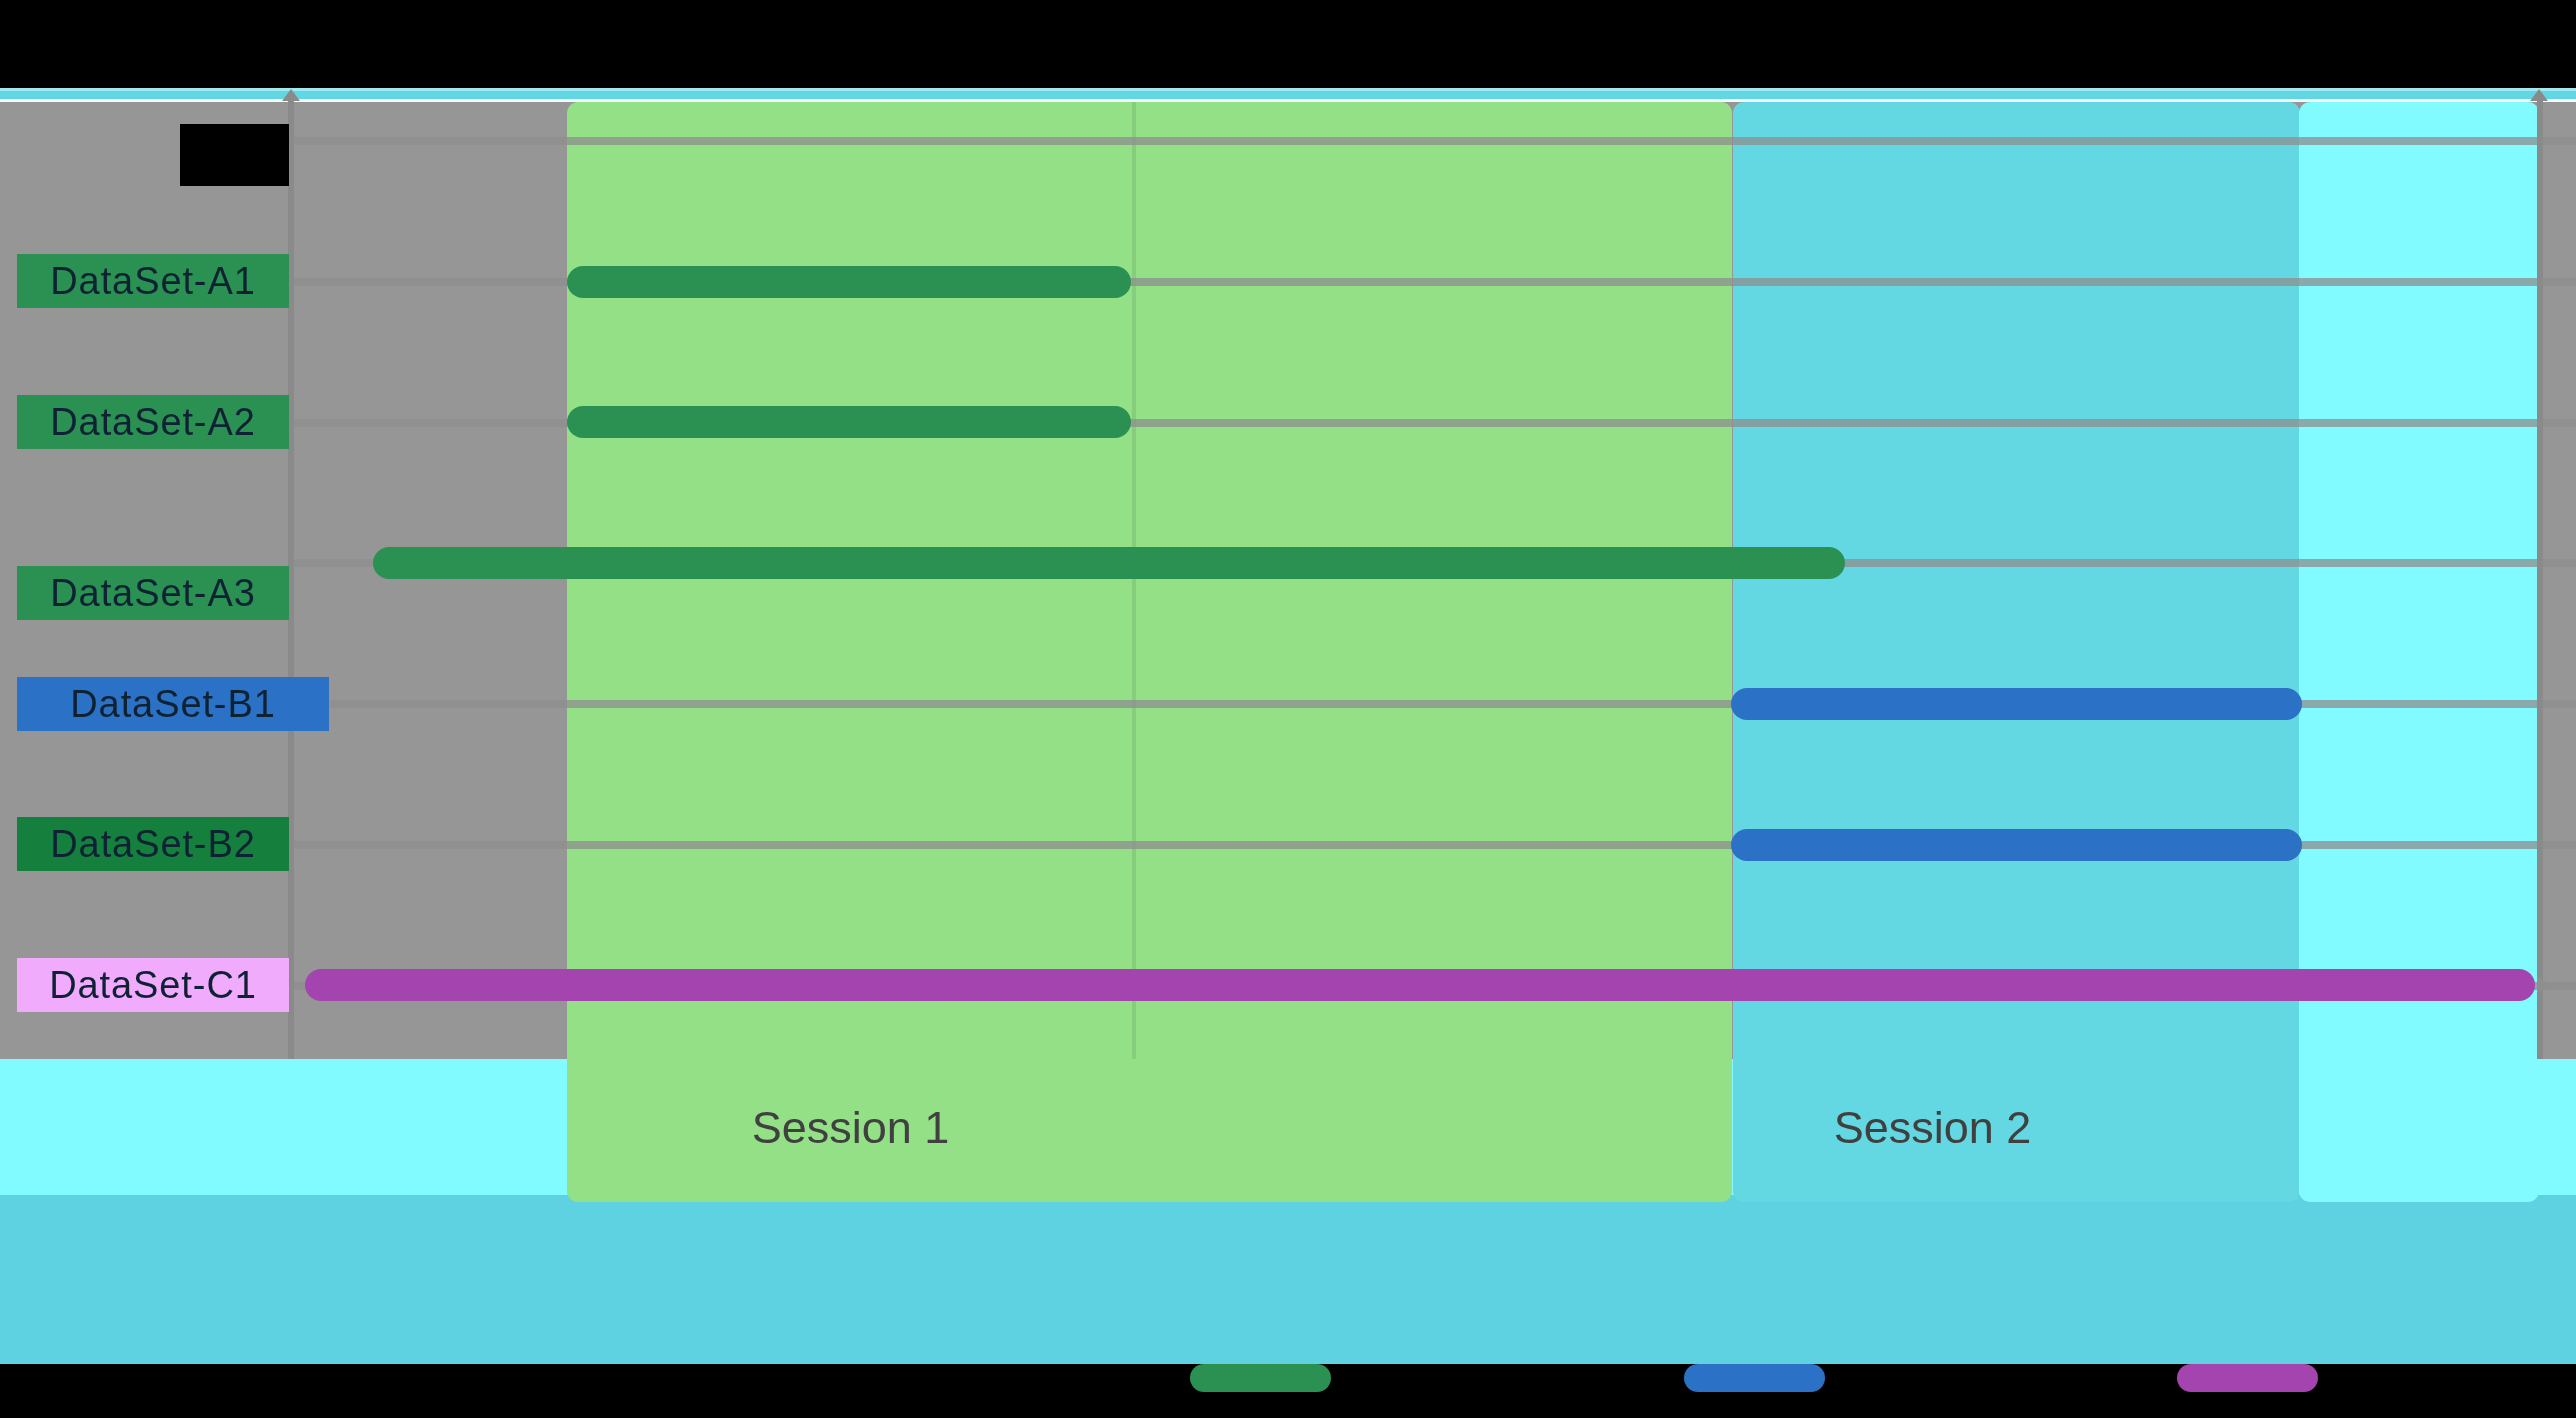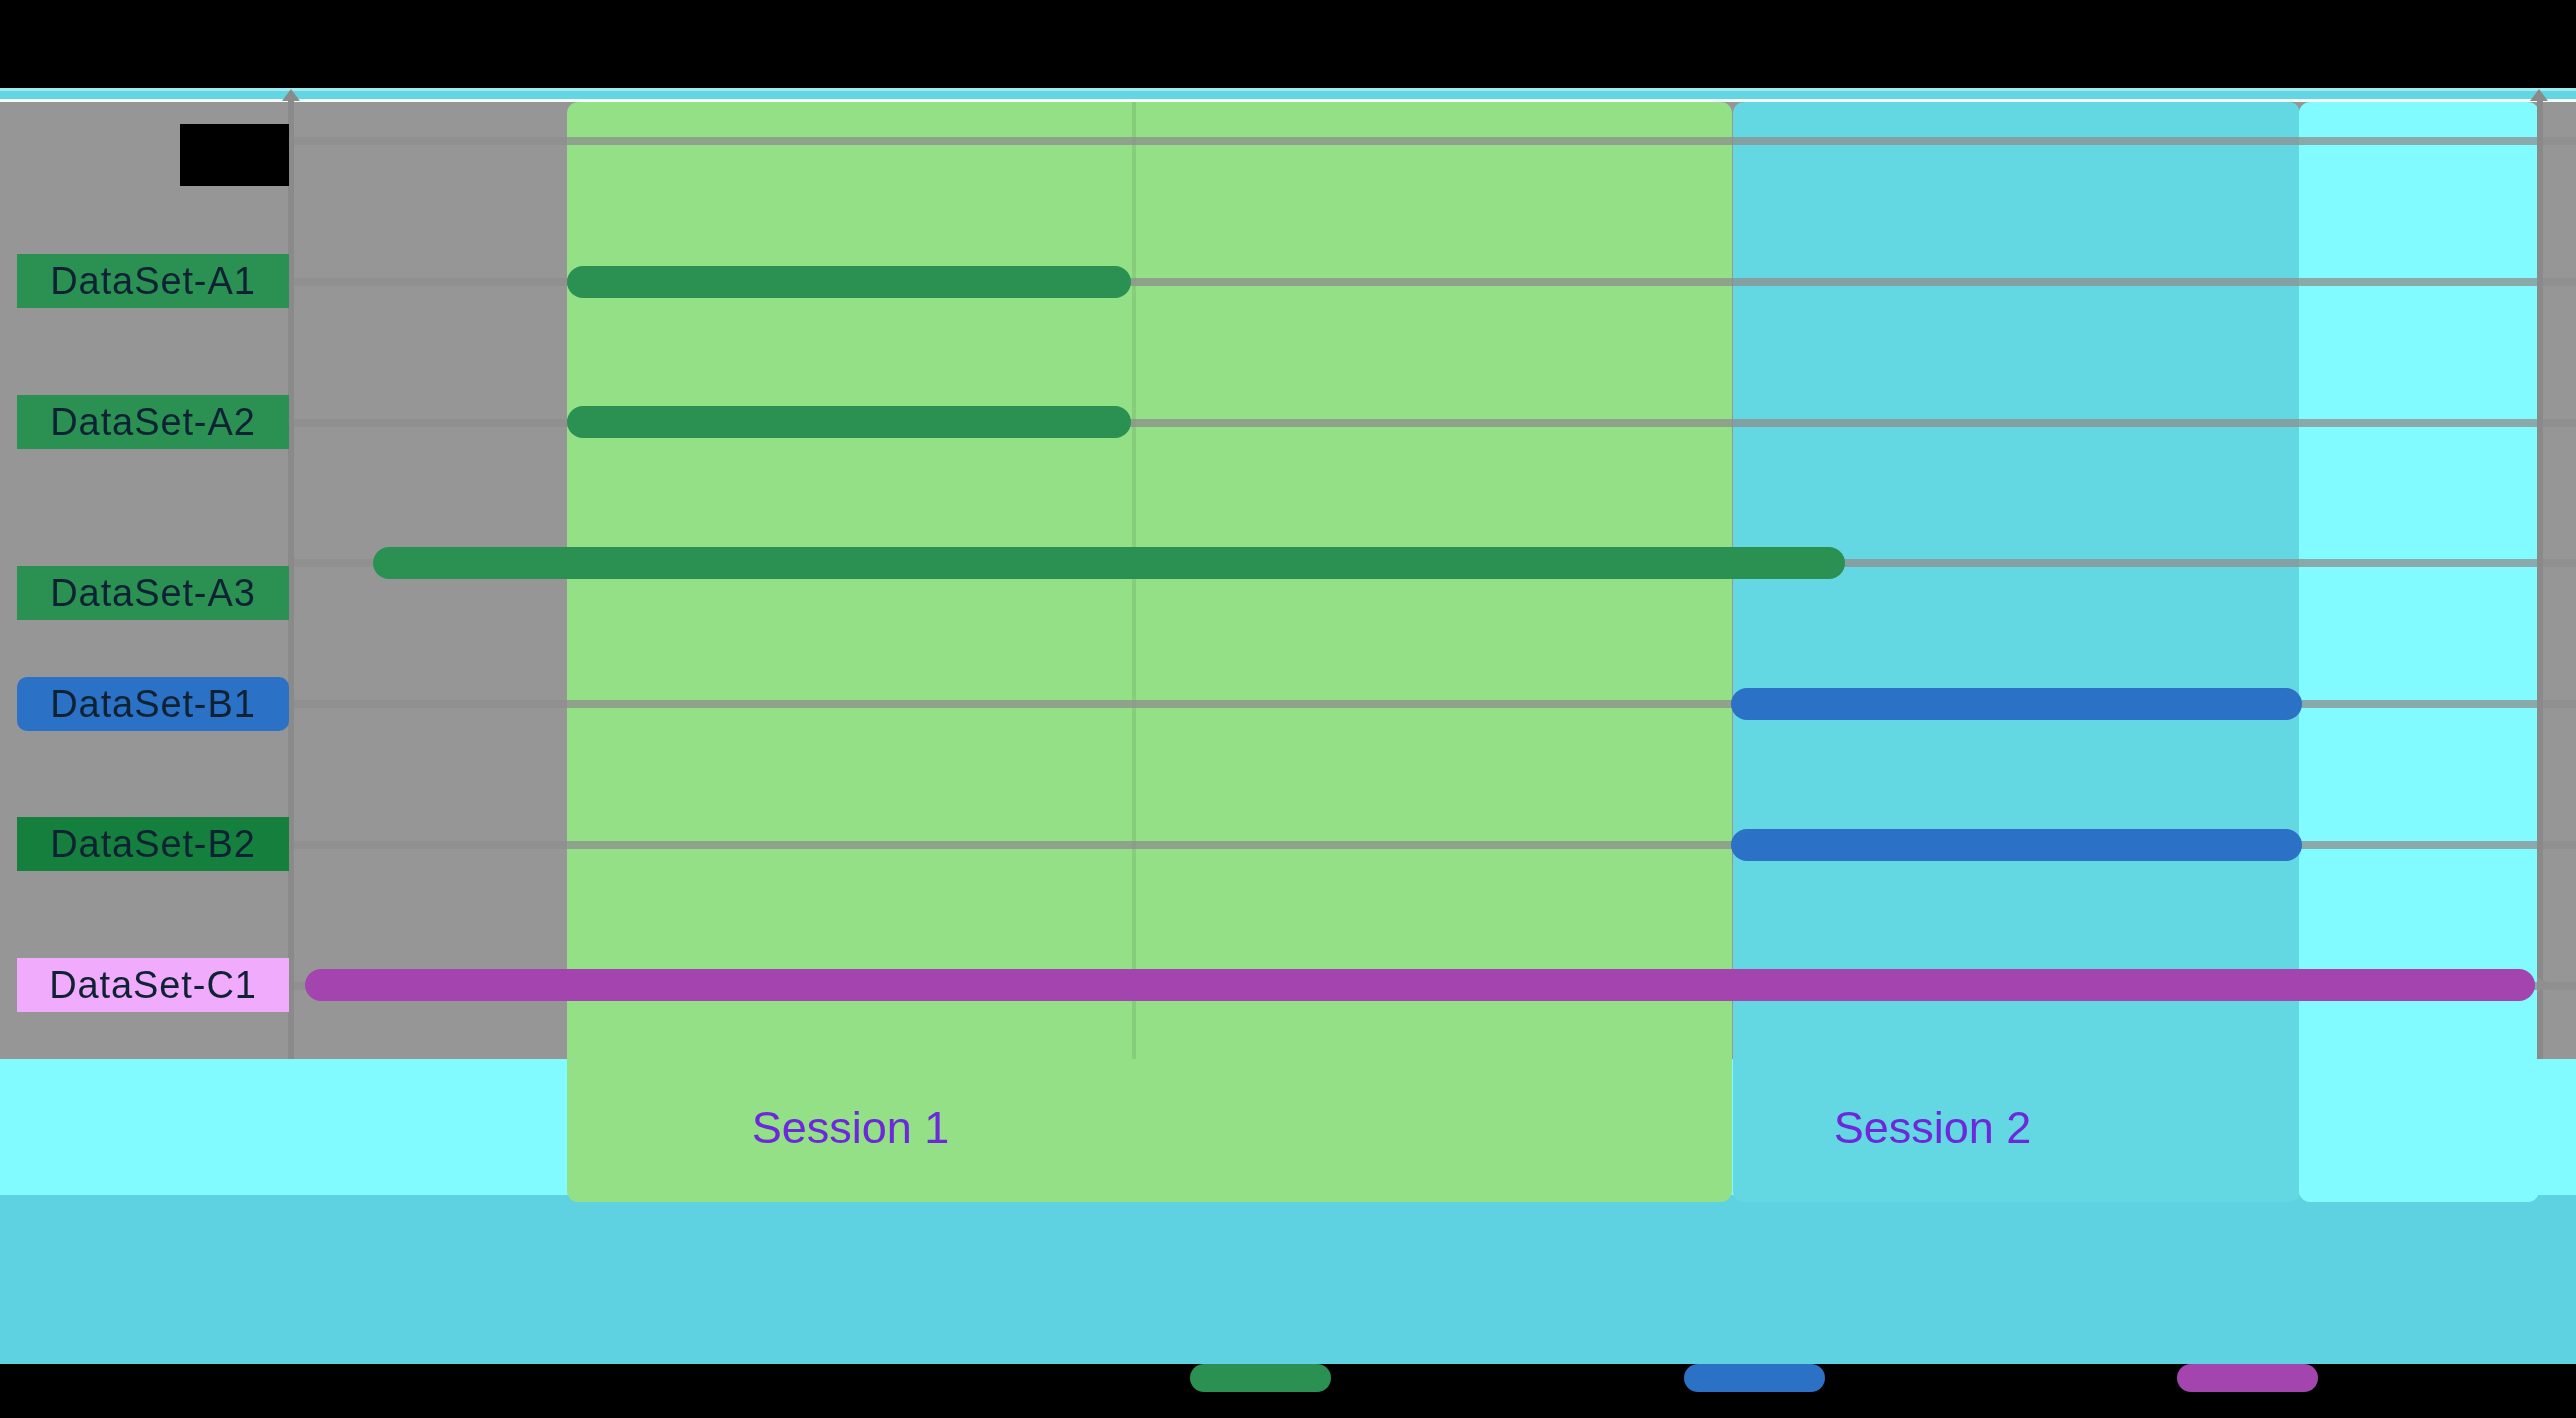--- a/index.html
+++ b/index.html
@@ -10,21 +10,21 @@
   }
   .abs{position:absolute;}
   .top-strip{left:0;top:88px;width:2576px;height:11.3px;
     background:linear-gradient(#9feaf0 0 30%, #62d6e2 30% 100%);}
   .hairline{left:0;top:99px;width:2576px;height:2.8px;background:#f4fcfd;}
   .plot{left:0;top:102px;width:2576px;height:957px;background:#969696;}
   .bright-footer{left:0;top:1059px;width:2576px;height:136px;background:#81fbff;}
   .task-title{left:56px;top:126px;width:233px;height:58px;
     font-size:43px;line-height:58px;text-align:right;color:#0a0a0a;}
   .session-label{height:56px;line-height:56px;text-align:center;
-    font-size:45px;color:#6d28d9;}
+    font-size:45px;color:#404040;}
   .row-label{height:54px;line-height:54px;text-align:center;
     font-size:38px;color:#0e2233;letter-spacing:0.9px;}
   .redaction{background:#000;}
   .legend-pill{top:1364px;height:28px;width:141px;border-radius:14px;}
 </style>
 </head>
 <body>
 
 <div id="canvas">
 
@@ -49,21 +49,21 @@
       <div style="position: absolute; left: 282px; top: 89px; width: 0px; height: 0px; border-left: 9.4px solid transparent; border-right: 9.4px solid transparent; border-bottom: 12.2px solid rgb(138, 138, 138);"></div>
       <div style="position: absolute; left: 2537px; top: 100px; width: 5.6px; height: 959px; background: rgb(138, 138, 138);"></div>
       <div style="position: absolute; left: 2530px; top: 89px; width: 0px; height: 0px; border-left: 9.4px solid transparent; border-right: 9.4px solid transparent; border-bottom: 12.2px solid rgb(138, 138, 138);"></div>
       <div style="position: absolute; left: 567px; top: 266px; width: 564px; height: 32px; background: rgb(43, 145, 83); border-radius: 16px;"></div>
       <div class="row-label" style="position: absolute; left: 17px; top: 254px; width: 272px; background: rgb(43, 145, 83);">DataSet-A1</div>
       <div style="position: absolute; left: 567px; top: 406px; width: 564px; height: 32px; background: rgb(43, 145, 83); border-radius: 16px;"></div>
       <div class="row-label" style="position: absolute; left: 17px; top: 395px; width: 272px; background: rgb(43, 145, 83); text-align: center;">DataSet-A2</div>
       <div style="position: absolute; left: 373px; top: 547px; width: 1472px; height: 32px; background: rgb(43, 145, 83); border-radius: 16px;"></div>
       <div class="row-label" style="position: absolute; left: 17px; top: 536px; width: 272px; background: rgb(43, 145, 83); margin-top: 30px;">DataSet-A3</div>
       <div style="position: absolute; left: 1731px; top: 688px; width: 571px; height: 32px; background: rgb(43, 113, 197); border-radius: 16px;"></div>
-      <div class="row-label" style="position: absolute; left: 17px; top: 677px; width: 272px; background: rgb(43, 113, 197); border-radius: 10px;">DataSet-B1</div>
+      <div class="row-label" style="position: absolute; left: 17px; top: 677px; width: 312px; background: rgb(43, 113, 197);">DataSet-B1</div>
       <div style="position: absolute; left: 1731px; top: 829px; width: 571px; height: 32px; background: rgb(43, 113, 197); border-radius: 16px;"></div>
       <div class="row-label" style="position: absolute; left: 17px; top: 817px; width: 272px; background: #15803d; text-align: center;">DataSet-B2</div>
       <div style="position: absolute; left: 305px; top: 969px; width: 2230px; height: 32px; background: rgb(164, 68, 174); border-radius: 16px;"></div>
       <div style="position: absolute; left: 2537px; top: 977px; width: 0px; height: 0px; border-top: 8.4px solid transparent; border-bottom: 8.4px solid transparent; border-left: 15px solid rgb(143, 143, 143);"></div>
       <div class="row-label" style="position: absolute; left: 17px; top: 958px; width: 272px; background: #f0abfc;">DataSet-C1</div>
       <div class="session-label" style="position: absolute; left: 569px; top: 1100px; width: 563px;">Session 1</div>
       <div class="session-label" style="position: absolute; left: 1651px; top: 1100px; width: 563px;">Session 2</div>
     </div>
 
   <div class="abs task-title">Task</div>

